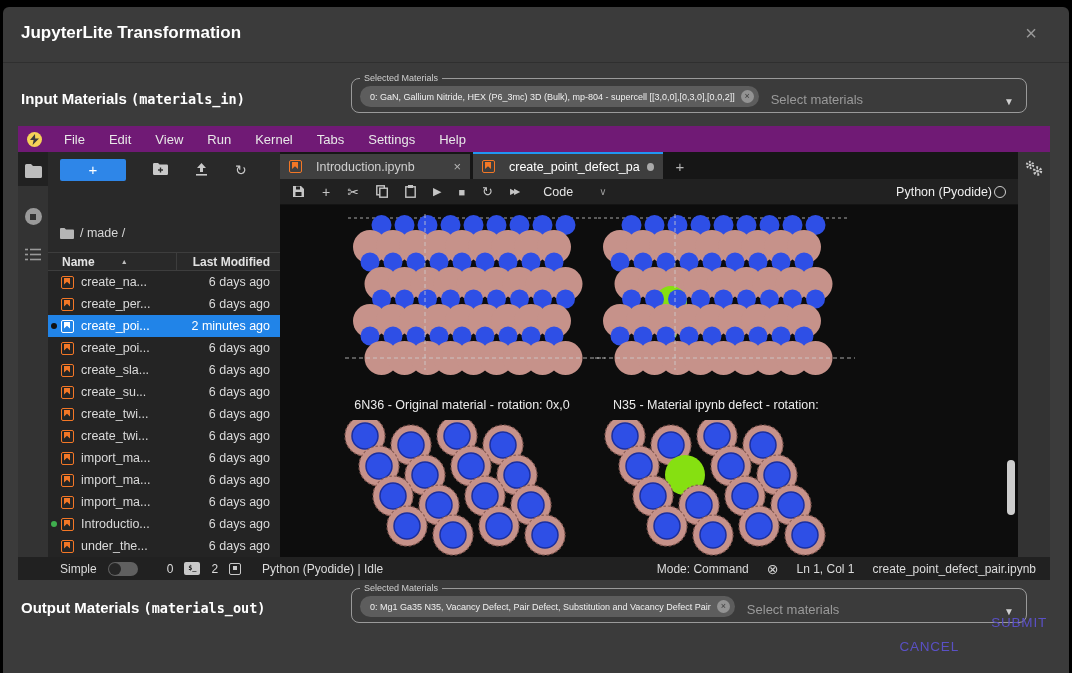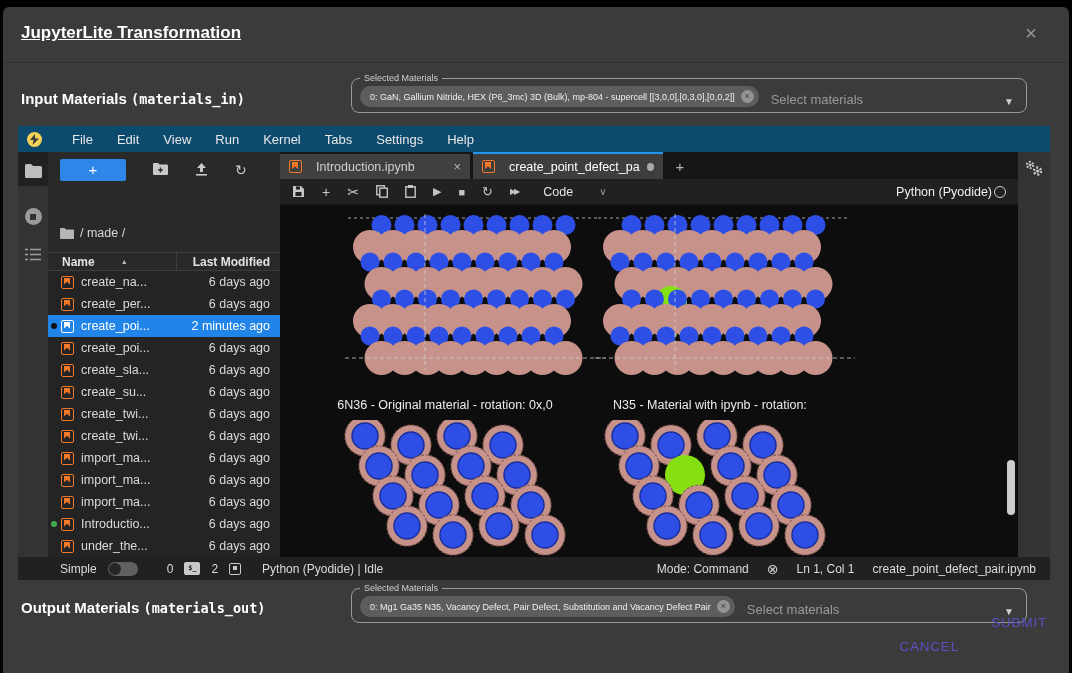--- a/index.html
+++ b/index.html
@@ -4,42 +4,42 @@
 <style>
   * { margin:0; padding:0; box-sizing:border-box; }
   html,body { width:1072px; height:673px; background:#000; overflow:hidden;
               font-family:"Liberation Sans", sans-serif; }
   .dialog { position:absolute; left:3px; top:7px; width:1066px; height:666px;
             background:#3b3b3b; border-radius:6px 6px 0 0; }
 
   
   .dlg-header { position:absolute; left:0; top:0; width:100%; height:56px;
                 border-bottom:1px solid #2f2f2f; }
-  .dlg-title { position:absolute; left:18px; top:16px; font-size:17px; font-weight:700; color:#fff;text-decoration:underline; }
+  .dlg-title { position:absolute; left:18px; top:16px; font-size:17px; font-weight:700; color:#fff; }
   .dlg-close { position:absolute; right:32px; top:15px; font-size:20px; color:#9a9a9a; cursor:pointer; }
 
   
   .mat-label { position:absolute; left:18px; color:#fff; font-size:15px; font-weight:700; }
   .mat-label .code { font-family:"DejaVu Sans Mono", monospace; font-size:13.5px; font-weight:700; }
   .mat-fieldset { position:absolute; left:348px; width:676px; height:40px;
                   border:1px solid #9a9a9a; border-radius:8px; }
   .mat-fieldset legend { font-size:9px; color:#cfcfcf; margin-left:8px; padding:0 4px; }
   .mat-inner { display:flex; align-items:flex-end; gap:12px; padding:1px 12px 0 8px; height:24px; }
   .chip { display:flex; align-items:center; gap:6px; background:#5d5d5d; border-radius:11px;
           height:21px; padding:0 5px 0 10px; color:#f0f0f0; font-size:9px; white-space:nowrap; }
   .chip-x { width:13px; height:13px; border-radius:50%; background:#939393; color:#3d3d3d;
             font-size:9px; line-height:13px; text-align:center; cursor:pointer; }
   .mat-placeholder { color:#9a9a9a; font-size:13px; flex:1; }
   .dd-arrow { color:#cfcfcf; font-size:10px; }
 
   
   .jl { position:absolute; left:15px; top:119px; width:1032px; height:454px;
         display:flex; flex-direction:column; background:#1a1a1a; }
-  .jl-menubar { height:26px; background:#0c4a6e; display:flex; align-items:center;
-                gap:8px; color:#e8e8e8; font-size:13px; flex:0 0 auto; }
+  .jl-menubar { height:26px; background:#701a75; display:flex; align-items:center;
+                gap:0; color:#e8e8e8; font-size:13px; flex:0 0 auto; }
   .jl-logo { width:15px; height:15px; border-radius:50%; background:#f5d258; margin:0 10px 0 9px;
              position:relative; flex:0 0 auto; }
   .jl-logo svg { position:absolute; left:3px; top:2px; }
   .menu-item { padding:0 12px; cursor:pointer; }
   .jl-body { flex:1; display:flex; min-height:0; }
 
   
   .activity { width:30px; background:#333; display:flex; flex-direction:column; align-items:center;
               padding-top:8px; gap:22px; flex:0 0 auto; }
   .act-folder { width:30px; height:34px; background:#212121; display:flex; align-items:center;
@@ -98,21 +98,21 @@
   .tbtn { font-size:12px; cursor:pointer; display:flex; align-items:center; }
   .cell-type { display:flex; align-items:center; gap:26px; color:#e3e3e3; font-size:12.5px; margin-left:8px; cursor:pointer; }
   .cell-type .chev { color:#9a9a9a; font-size:10px; }
   .kernel-right { margin-left:auto; display:flex; align-items:center; gap:2px; color:#efefef; font-size:12.5px; }
   .kernel-circle { width:12px; height:12px; border:1.5px solid #cfcfcf; border-radius:50%; }
 
   .nbcontent { flex:1; background:#0d0d0d; position:relative; overflow:hidden; }
   .fig-top { position:absolute; left:0; top:0; width:100%; height:192px; }
   .fig-captions { position:absolute; left:0; top:193px; width:100%; height:21px; }
   .cap { position:absolute; color:#ececec; font-size:12.5px; font-weight:500; white-space:nowrap; }
-  .cap-left { left:0; width:322px; text-align:center;padding-left:8px; }
+  .cap-left { left:17px; width:322px; text-align:center;padding-left:8px; }
   .cap-right { left:333px; }
   .fig-bottom { position:absolute; left:0; top:215px; width:100%; height:137px; }
   .nb-scroll { position:absolute; right:3px; top:255px; width:8px; height:55px; background:#cdcdcd; border-radius:4px; }
 
   
   .rstrip { width:32px; background:#333; flex:0 0 auto; position:relative; }
   .gears { position:absolute; left:7px; top:8px; color:#c9c9c9; }
 
   
   .statusbar { height:23px; background:#212121; display:flex; align-items:center; color:#dcdcdc;
@@ -517,21 +517,21 @@
               <circle cx="443.5" cy="153" r="17" fill="#c6928a"></circle>
               <circle cx="466.5" cy="153" r="17" fill="#c6928a"></circle>
               <circle cx="489.5" cy="153" r="17" fill="#c6928a"></circle>
               <circle cx="512.5" cy="153" r="17" fill="#c6928a"></circle>
               <circle cx="535.5" cy="153" r="17" fill="#c6928a"></circle>
               <line x1="315" y1="153" x2="575" y2="153" stroke="#cfcfcf" stroke-width="0.8" stroke-dasharray="4,3"></line>
               <line x1="395" y1="9" x2="395" y2="165" stroke="#cfcfcf" stroke-width="0.8" stroke-dasharray="4,3"></line>
             </svg>
           <div class="fig-captions">
             <span class="cap cap-left">6N36 - Original material - rotation: 0x,0</span>
-            <span class="cap cap-right">N35 - Material with ipynb - rotation:</span>
+            <span class="cap cap-right">N35 - Material ipynb defect - rotation:</span>
           </div>
           <svg class="fig-bottom" id="figBottom">
               <circle cx="85" cy="16" r="20" fill="#c6928a" stroke="#8a5d55" stroke-width="1.2" stroke-dasharray="2.5,2"></circle>
               <circle cx="85" cy="16" r="13" fill="#2e4fe6" stroke="#1c2f9e" stroke-width="1.5"></circle>
               <circle cx="131" cy="25" r="20" fill="#c6928a" stroke="#8a5d55" stroke-width="1.2" stroke-dasharray="2.5,2"></circle>
               <circle cx="131" cy="25" r="13" fill="#2e4fe6" stroke="#1c2f9e" stroke-width="1.5"></circle>
               <circle cx="177" cy="16" r="20" fill="#c6928a" stroke="#8a5d55" stroke-width="1.2" stroke-dasharray="2.5,2"></circle>
               <circle cx="177" cy="16" r="13" fill="#2e4fe6" stroke="#1c2f9e" stroke-width="1.5"></circle>
               <circle cx="223" cy="25" r="20" fill="#c6928a" stroke="#8a5d55" stroke-width="1.2" stroke-dasharray="2.5,2"></circle>
               <circle cx="223" cy="25" r="13" fill="#2e4fe6" stroke="#1c2f9e" stroke-width="1.5"></circle>

